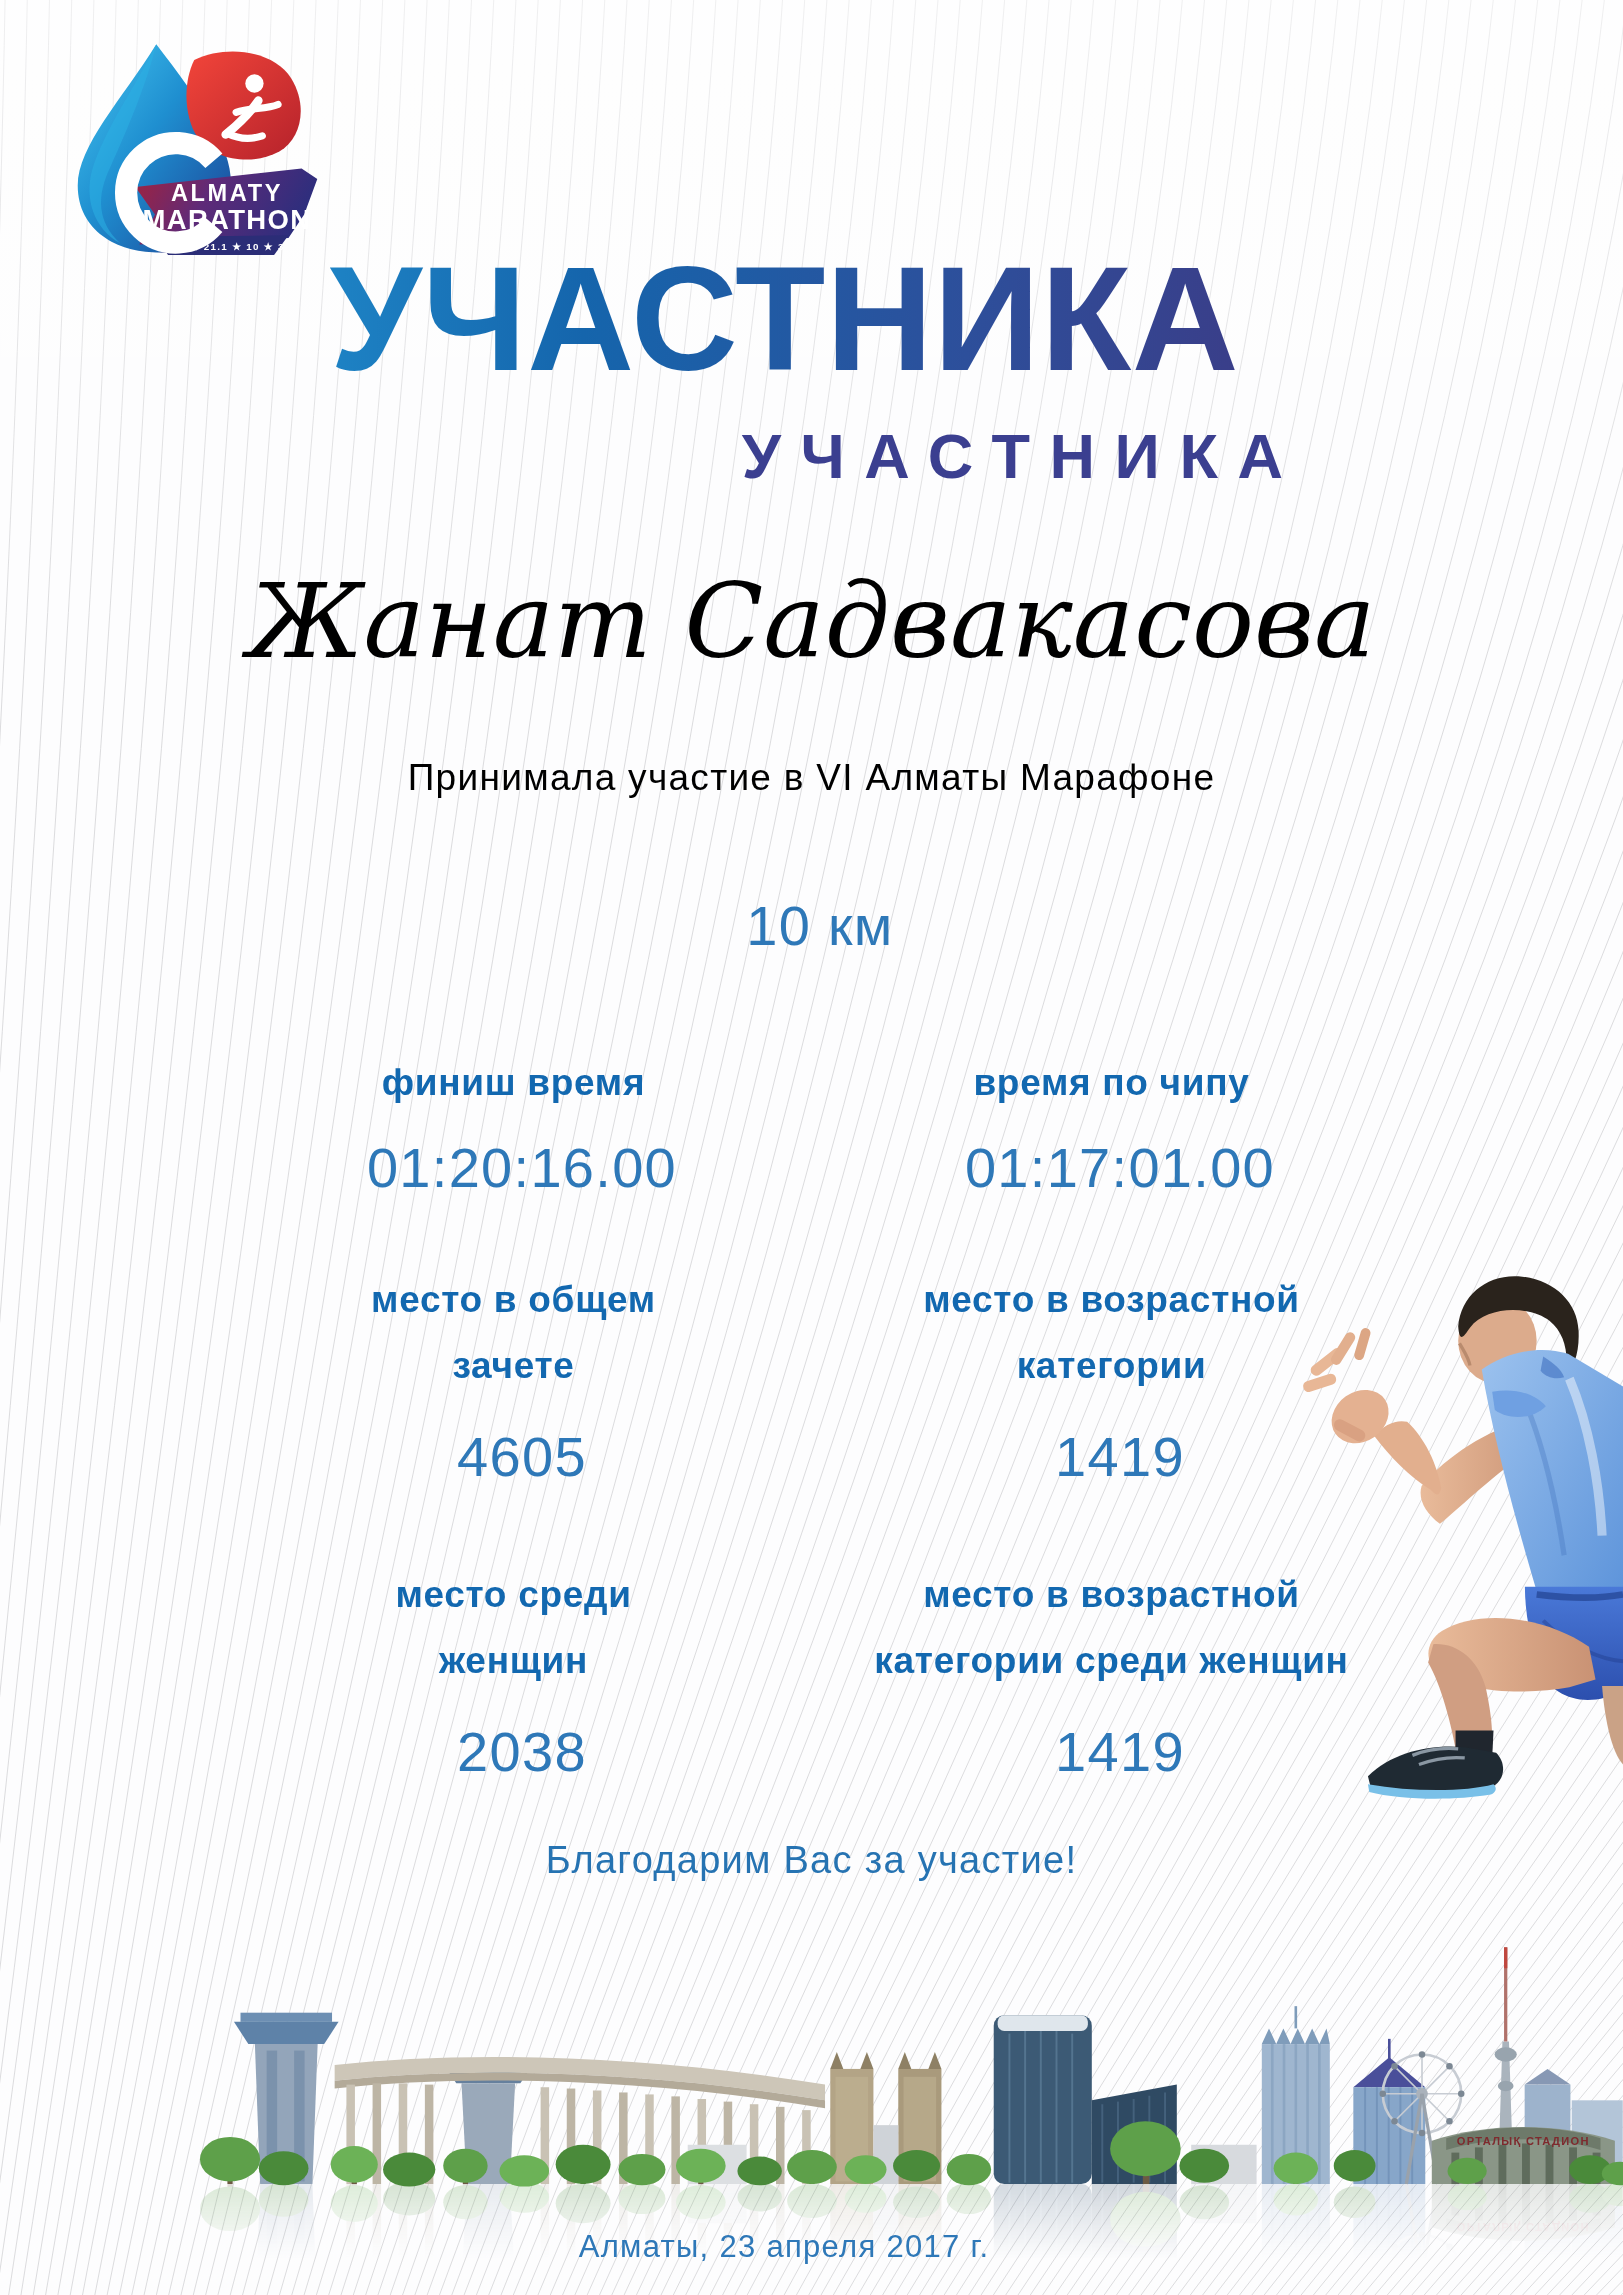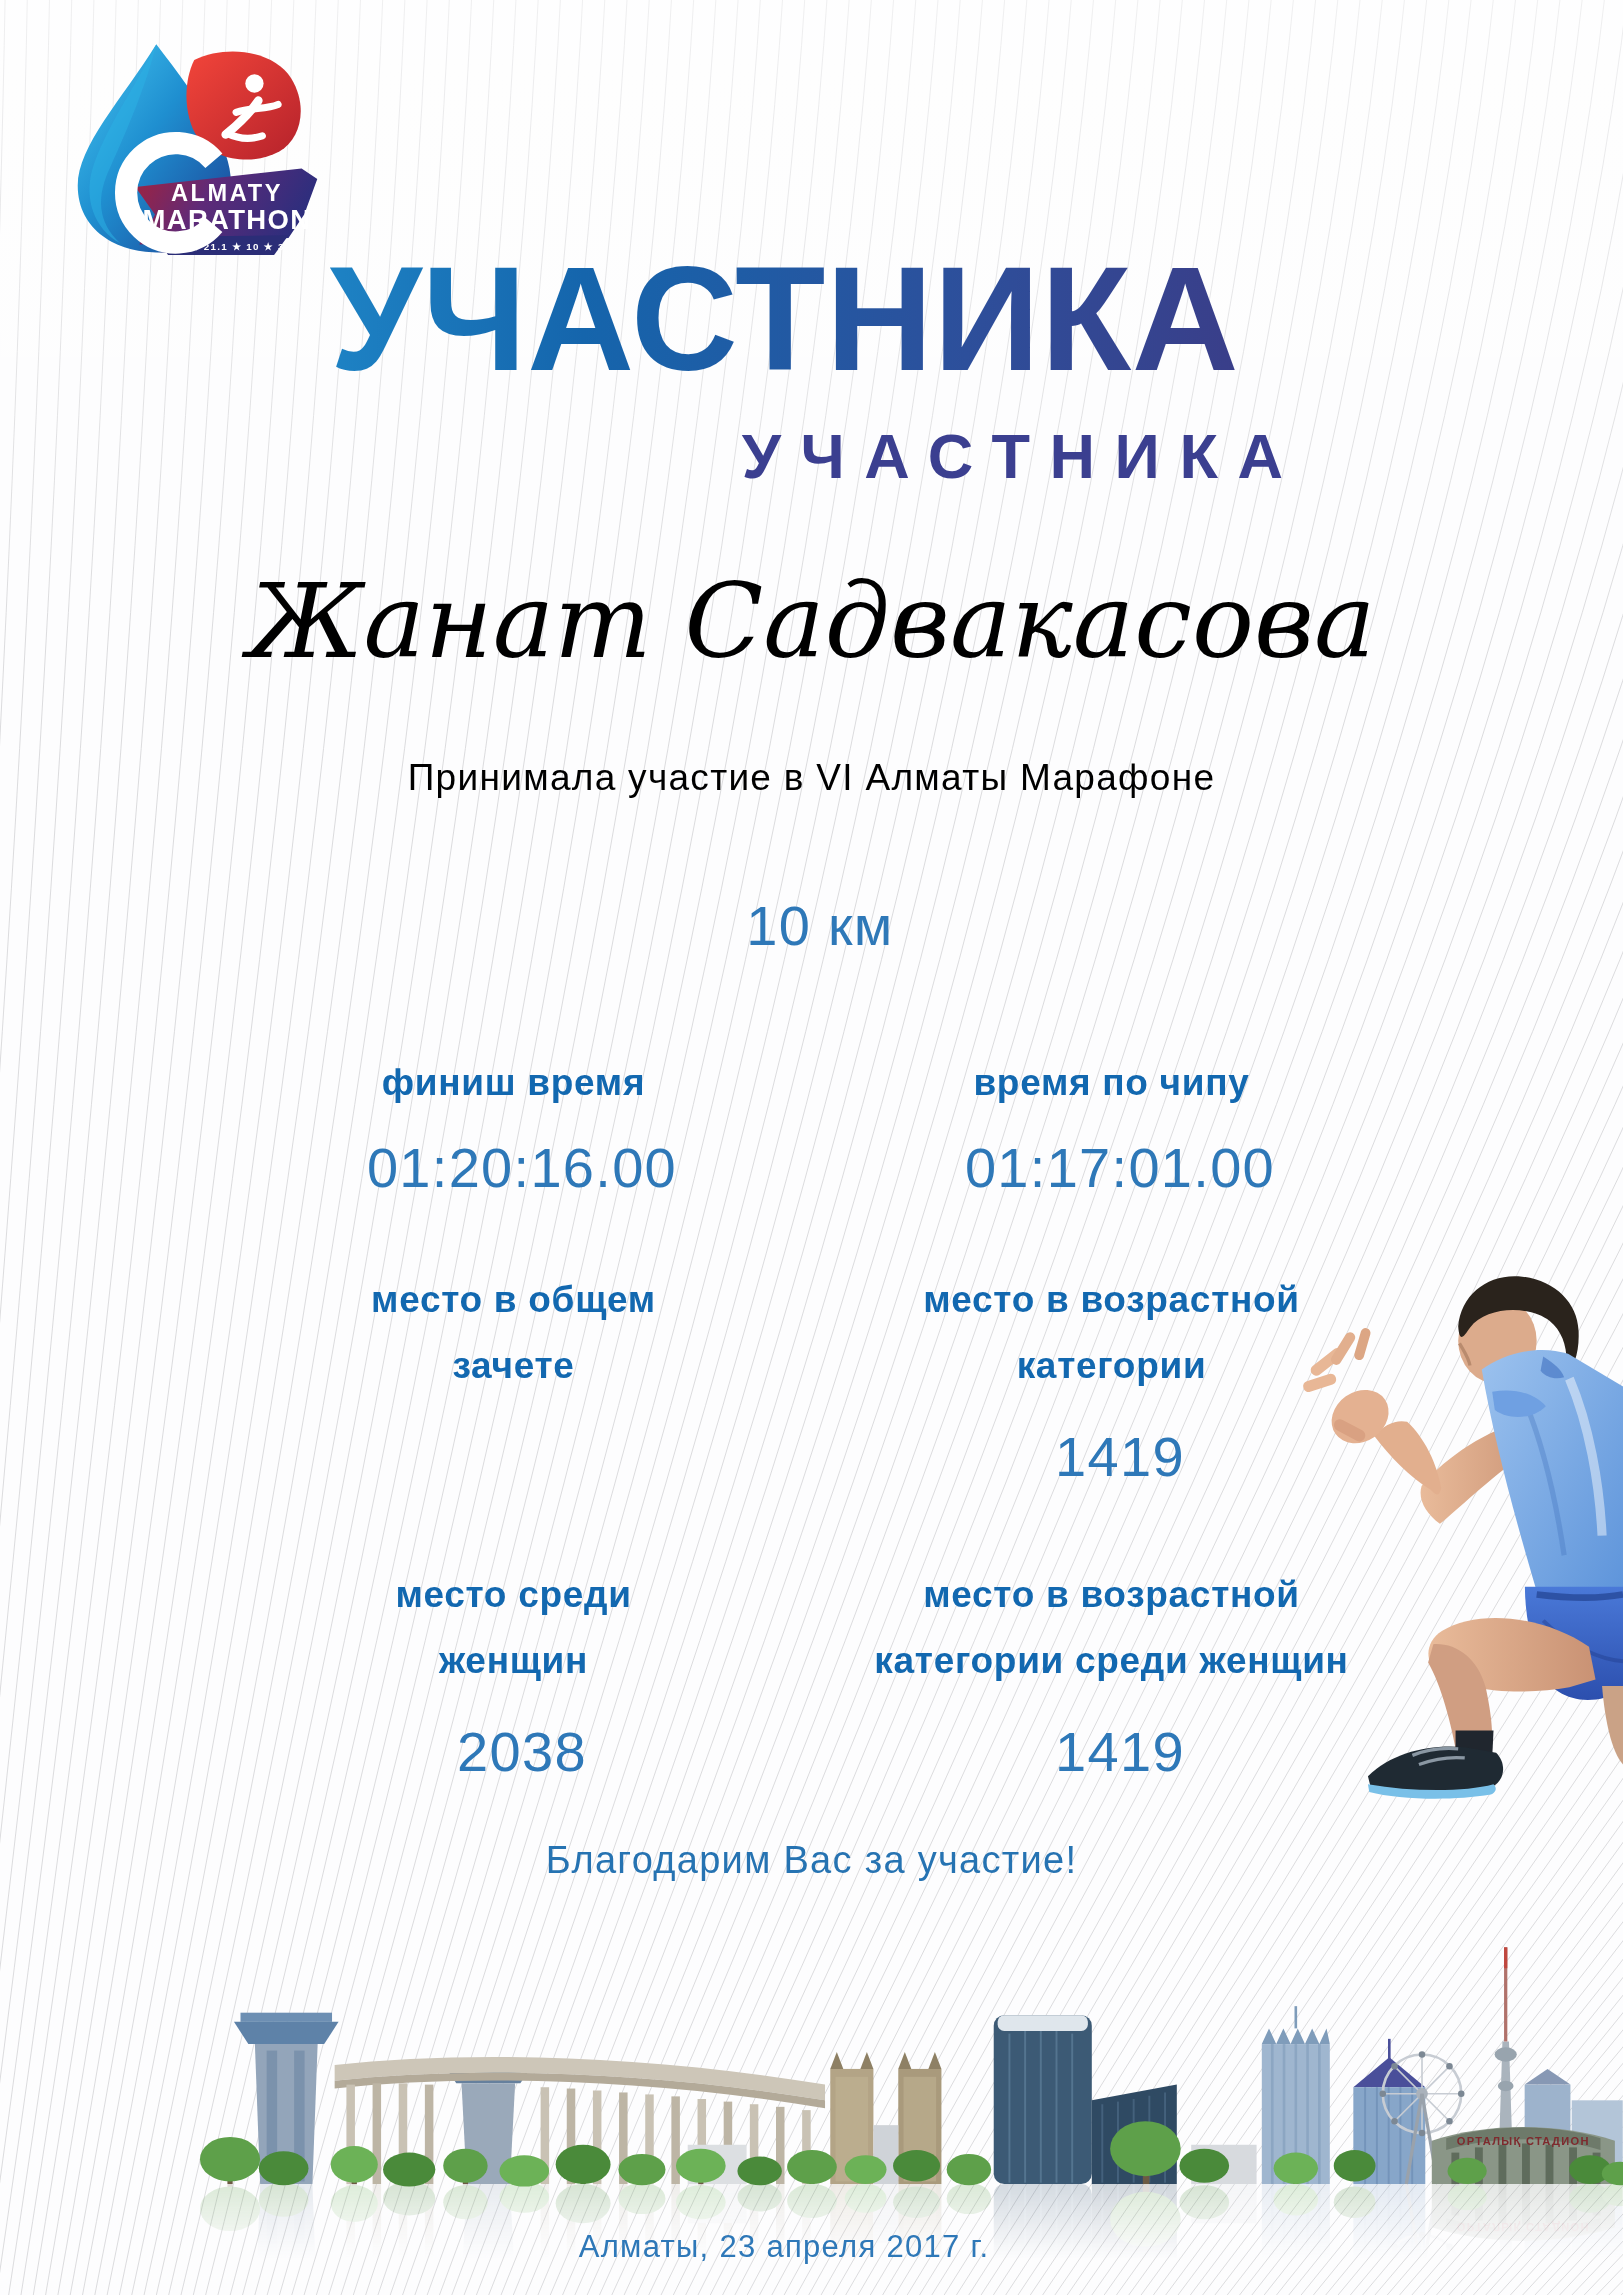--- a/index.html
+++ b/index.html
@@ -307,20 +307,21 @@
   <div class="result r0">
     <div class="stat-label lbl">финиш время</div>
     <div class="stat-value">01:20:16.00</div>
   </div>
   <div class="result r1">
     <div class="stat-label lbl">время по чипу</div>
     <div class="stat-value">01:17:01.00</div>
   </div>
   <div class="result r2">
     <div class="stat-label lbl">место в общем зачете</div>
+    <div class="stat-value">4605</div>
   </div>
   <div class="result r3">
     <div class="stat-label lbl">место в возрастной категории</div>
     <div class="stat-value">1419</div>
   </div>
   <div class="result r4">
     <div class="stat-label lbl">место среди женщин</div>
     <div class="stat-value">2038</div>
   </div>
   <div class="result r5">

